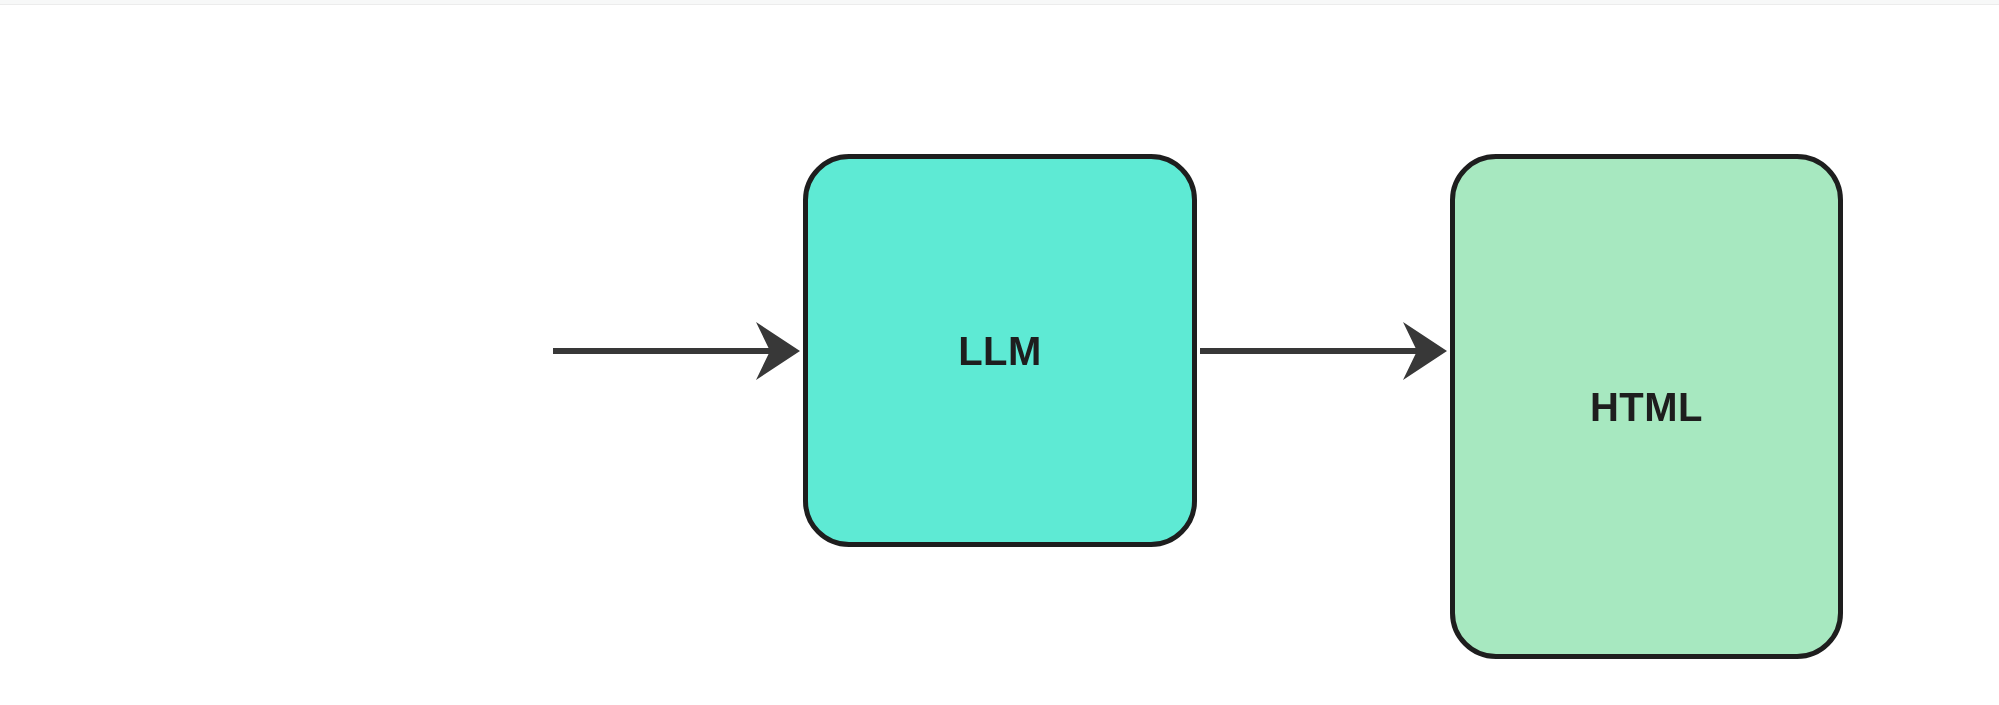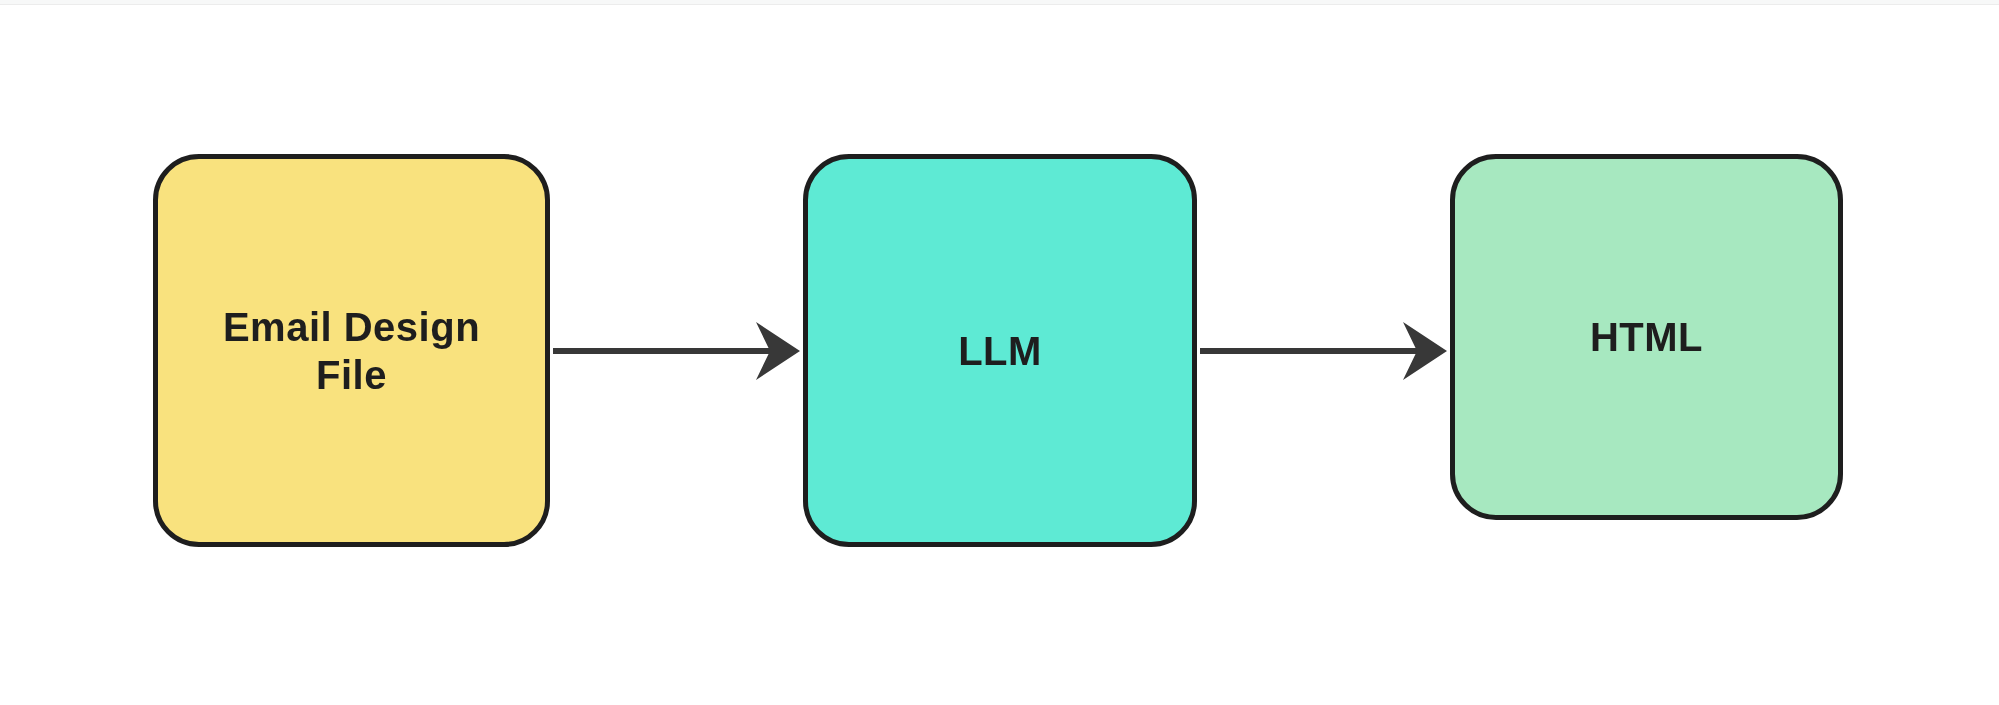--- a/index.html
+++ b/index.html
@@ -45,43 +45,40 @@
   .node .label {
     font-weight: 700;
     font-size: 40px;
     line-height: 1.2;
     color: #1e1e1e;
     letter-spacing: 0.5px;
   }
   .node-1 { left: 153px; top: 154px; width: 397px; height: 393px; }
   .node-1 .label { max-width: 300px; }
   .node-2 { left: 803px; top: 154px; width: 394px; height: 393px; }
-  .node-3 { left: 1450px; top: 154px; width: 393px; height: 366px; }
+  .node-3 { left: 1450px; top: 154px; width: 393px; height: 505px; }
 </style>
 </head>
 <body>
 
 <div class="canvas">
 
   <div class="top-strip"></div>
 
   <svg class="edges-layer" viewBox="0 0 1999 705" xmlns="http://www.w3.org/2000/svg">
     <g>
       <line x1="553" y1="351" x2="773" y2="351" stroke-width="6" style="stroke: rgb(56, 56, 56);"></line>
       <path d="M 800 351 L 756 322 L 770 351 L 756 380 Z" style="fill: rgb(56, 56, 56);"></path>
     </g>
     <g>
       <line x1="1200" y1="351" x2="1420" y2="351" stroke-width="6" style="stroke: rgb(56, 56, 56);"></line>
       <path d="M 1447 351 L 1403 322 L 1417 351 L 1403 380 Z" style="fill: rgb(56, 56, 56);"></path>
     </g>
   </svg>
 
-  <div class="node node-1" style="background-color: rgb(249, 226, 126); border-color: rgb(30, 30, 30);">
-    <span class="label" style="color: rgb(30, 30, 30);">Email Design File</span>
-  </div>
 
   <div class="node node-2" style="background-color: #5eead4; border-color: rgb(30, 30, 30);">
     <span class="label" style="color: rgb(30, 30, 30);">LLM</span>
   </div>
 
   <div class="node node-3" style="background-color: rgb(167, 232, 192); border-color: rgb(30, 30, 30);">
     <span class="label" style="color: rgb(30, 30, 30);">HTML</span>
   </div>
 
 </div>

